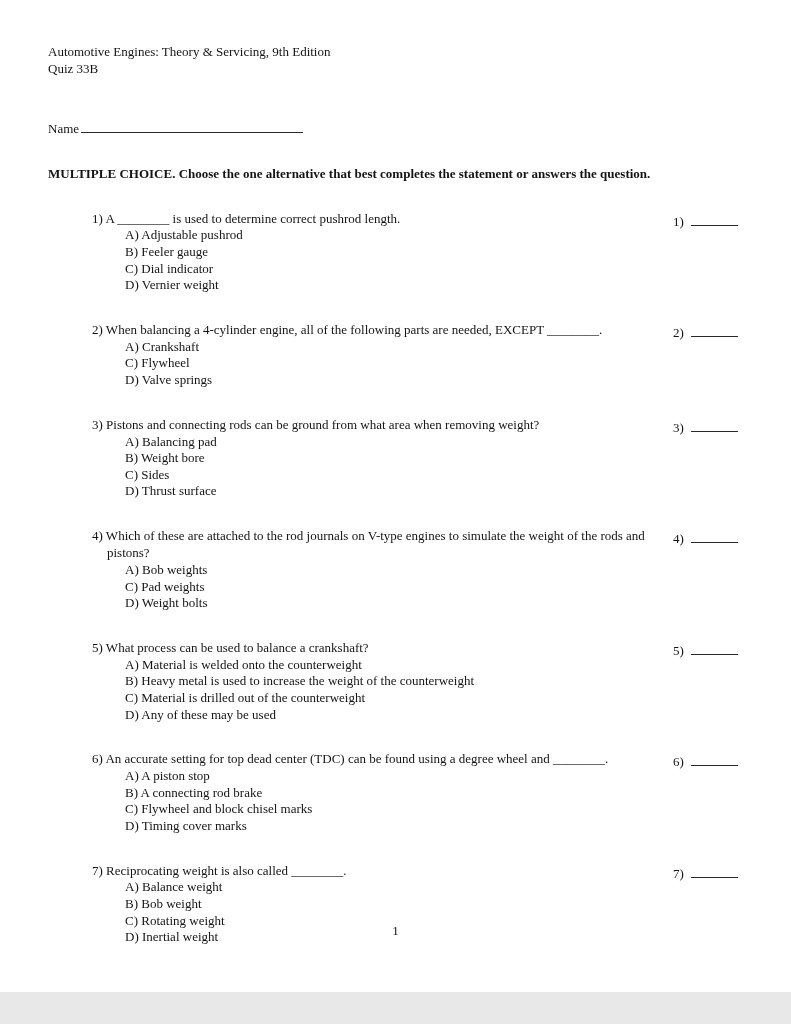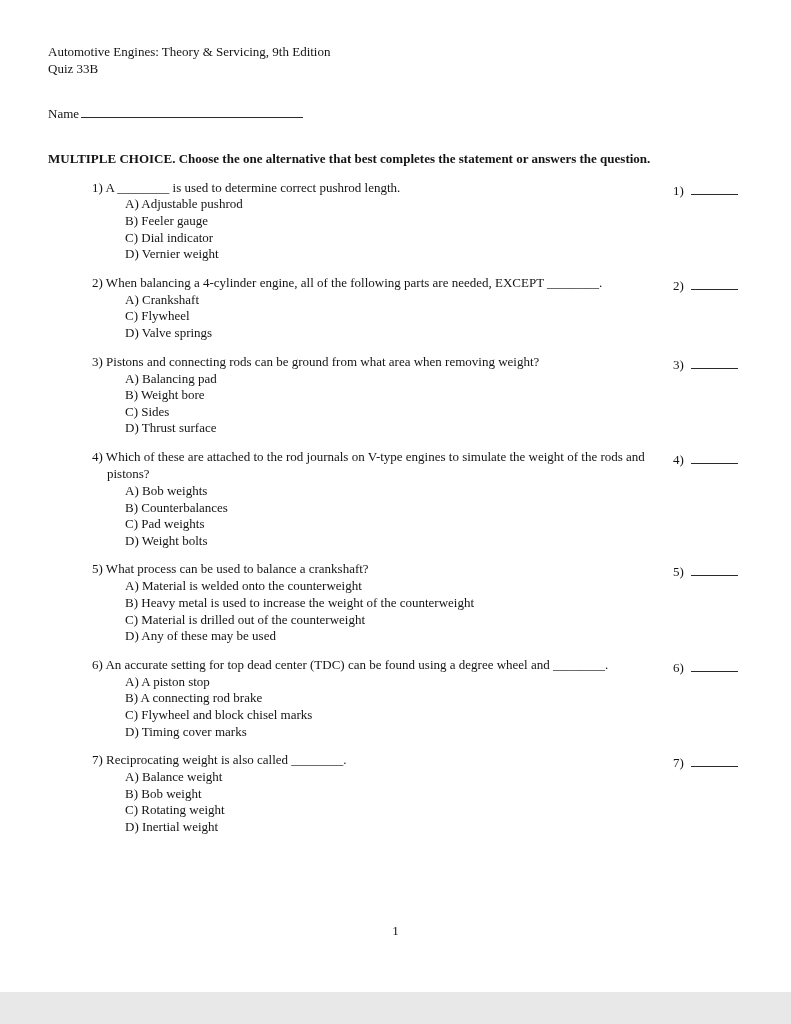--- a/index.html
+++ b/index.html
@@ -18,41 +18,41 @@
     font-family: "Liberation Serif", "DejaVu Serif", serif;
     font-size: 13px;
     line-height: 1.3;
     color: #141414;
   }
   .doc-header { margin: 0; }
   .doc-title, .doc-subtitle {
     white-space: nowrap;
   }
   .name-row {
-    margin-top: 26px;
+    margin-top: 41px;
   }
   .name-line {
     display: inline-block;
     width: 222px;
     height: 13px;
     border-bottom: 1px solid #2a2a2a;
     margin-left: 2px;
     vertical-align: baseline;
   }
   .instructions {
     margin-top: 28px;
     font-weight: bold;
   }
   .questions {
     margin-top: 9px;
   }
   .question {
     display: flex;
     align-items: flex-start;
-    margin-top: 12px;
+    margin-top: 28px;
     justify-content: center;
   }
   .q-left {
     flex: 1 1 auto;
     padding-left: 44px;
     padding-right: 6px;
     box-sizing: border-box;
   }
   .q-text {
     padding-left: 15px;
@@ -143,21 +143,20 @@
     <div class="q-answer">
       <span>3)</span><span class="q-ans-line"></span>
     </div>
   </div>
 
   <div class="question">
     <div class="q-left">
       <div class="q-text"><span>4)</span> <span>Which of these are attached to the rod journals on V-type engines to simulate the weight of the rods and pistons?</span></div>
       <div class="q-options">
             <div class="q-option">A) Bob weights</div>
-            <div class="q-option">B) Counterbalances</div>
             <div class="q-option">C) Pad weights</div>
             <div class="q-option">D) Weight bolts</div>
           </div>
     </div>
     <div class="q-answer">
       <span>4)</span><span class="q-ans-line"></span>
     </div>
   </div>
 
   <div class="question">

